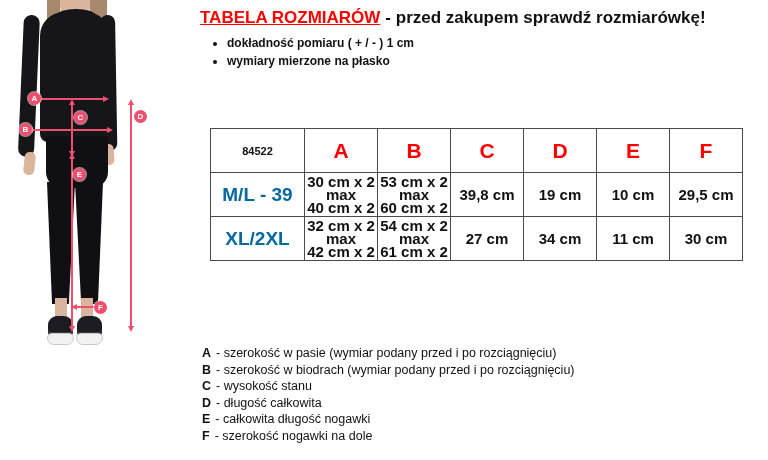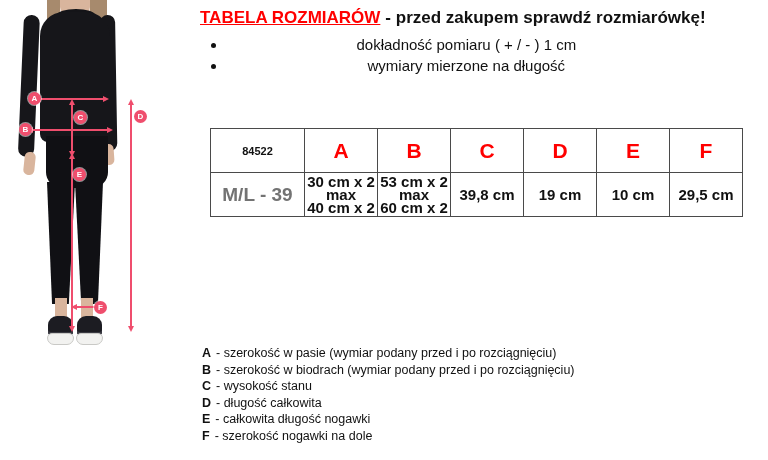--- a/index.html
+++ b/index.html
@@ -7,32 +7,32 @@
     position:relative; width:768px; height:460px; background:#ffffff;
     font-family:"Liberation Sans","DejaVu Sans",sans-serif; color:#111;
     overflow:hidden;
   }
 
   
   .header-block { position:absolute; left:200px; top:8px; }
   .title-line { font-size:17px; font-weight:bold; color:#111; white-space:nowrap; }
   .title-red { color:#ff0000; text-decoration:underline; margin-right:5px; }
   .bullets { margin:8px 0 0 27px; padding:0; }
-  .bullets li { font-size:15px; font-weight:normal; margin-bottom:4px; list-style:disc;text-align:center; }
+  .bullets li { font-size:12px; font-weight:bold; margin-bottom:4px; list-style:disc; }
 
   
   table.size-table {
     position:absolute; left:210px; top:128px; width:532px;
     border-collapse:collapse; table-layout:fixed;
   }
   .size-table td { border:1px solid #4a4a4a; text-align:center; vertical-align:middle; padding:0; }
   .size-table tr { height:44px; }
   .code-cell   { font-size:11px;  font-weight:bold; color:#111; }
   .letter-cell { font-size:21px;  font-weight:bold; color:#ff0000; }
-  .size-cell   { font-size:19px;  font-weight:bold; color:#737373; }
+  .size-cell   { font-size:19px;  font-weight:bold; color:#0369a1; }
   .value-cell  { font-size:15px;  font-weight:bold; color:#111; white-space:pre-line; line-height:13px; }
 
   
   .legend { position:absolute; left:202px; top:347px; font-size:12.5px; color:#111; }
   .legend-row { display:flex; gap:5px; line-height:13px; margin-bottom:3.6px; white-space:nowrap; }
   .legend-letter { font-weight:bold; }
 
   
   .photo { position:absolute; left:0; top:0; width:190px; height:372px; }
   .photo div { position:absolute; }
@@ -132,21 +132,21 @@
     <div class="badge bd-e">E</div>
     <div class="badge bd-f">F</div>
   </div>
 
   <div class="header-block">
     <div class="title-line">
       <span class="title-red">TABELA ROZMIARÓW</span><span>- przed zakupem sprawdź rozmiarówkę!</span>
     </div>
     <ul class="bullets">
       <li>dokładność pomiaru ( + / - ) 1 cm</li>
-      <li>wymiary mierzone na długość</li>
+      <li>wymiary mierzone na płasko</li>
     </ul>
   </div>
 
   <table class="size-table">
     <colgroup>
       <col style="width:94px">
         <col style="width:73px">
         <col style="width:73px">
       <col style="width:73px">
         <col style="width:73px">
@@ -169,20 +169,33 @@
 max
 40 cm x 2</td>
         <td class="value-cell">53 cm x 2
 max
 60 cm x 2</td>
         <td class="value-cell">39,8 cm</td>
         <td class="value-cell">19 cm</td>
         <td class="value-cell">10 cm</td>
         <td class="value-cell">29,5 cm</td>
       </tr>
+      <tr>
+        <td class="size-cell">XL/2XL</td>
+        <td class="value-cell">32 cm x 2
+max
+42 cm x 2</td>
+        <td class="value-cell">54 cm x 2
+max
+61 cm x 2</td>
+        <td class="value-cell">27 cm</td>
+        <td class="value-cell">34 cm</td>
+        <td class="value-cell">11 cm</td>
+        <td class="value-cell">30 cm</td>
+      </tr>
     </tbody>
   </table>
 
   <div class="legend">
     <div class="legend-row">
       <span class="legend-letter">A</span>
       <span>- szerokość w pasie (wymiar podany przed i po rozciągnięciu)</span>
     </div>
     <div class="legend-row">
       <span class="legend-letter">B</span>

